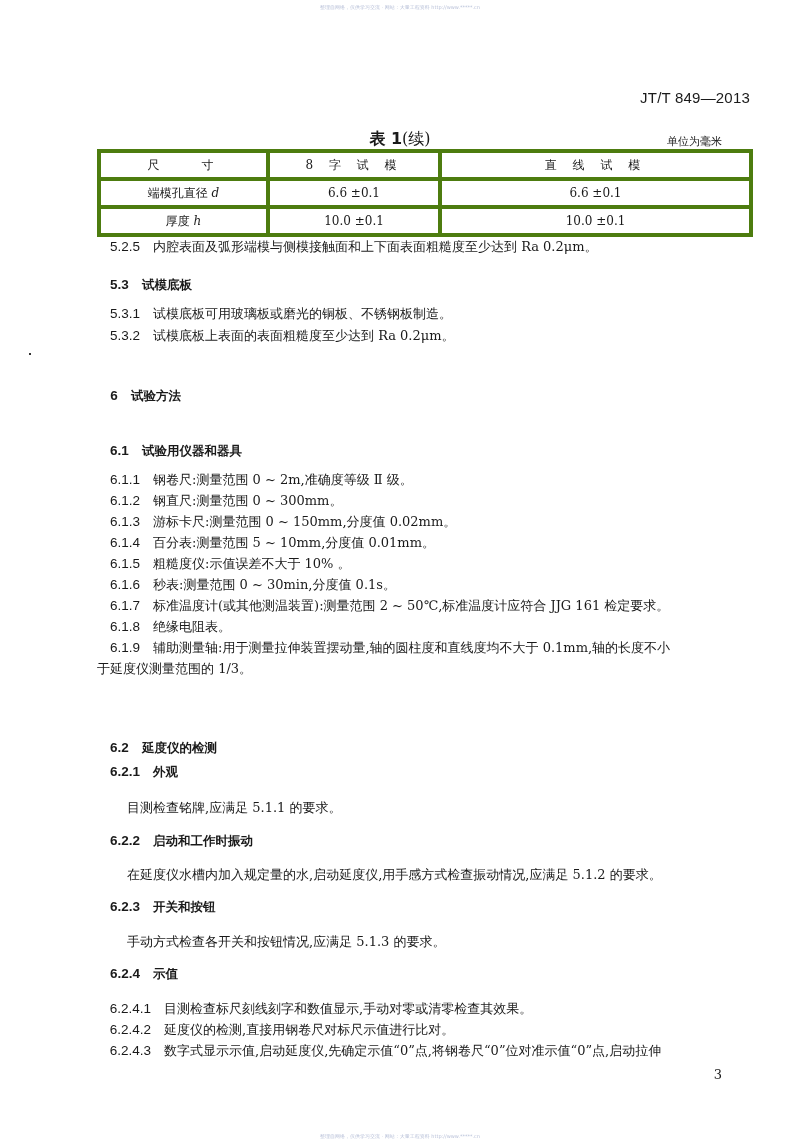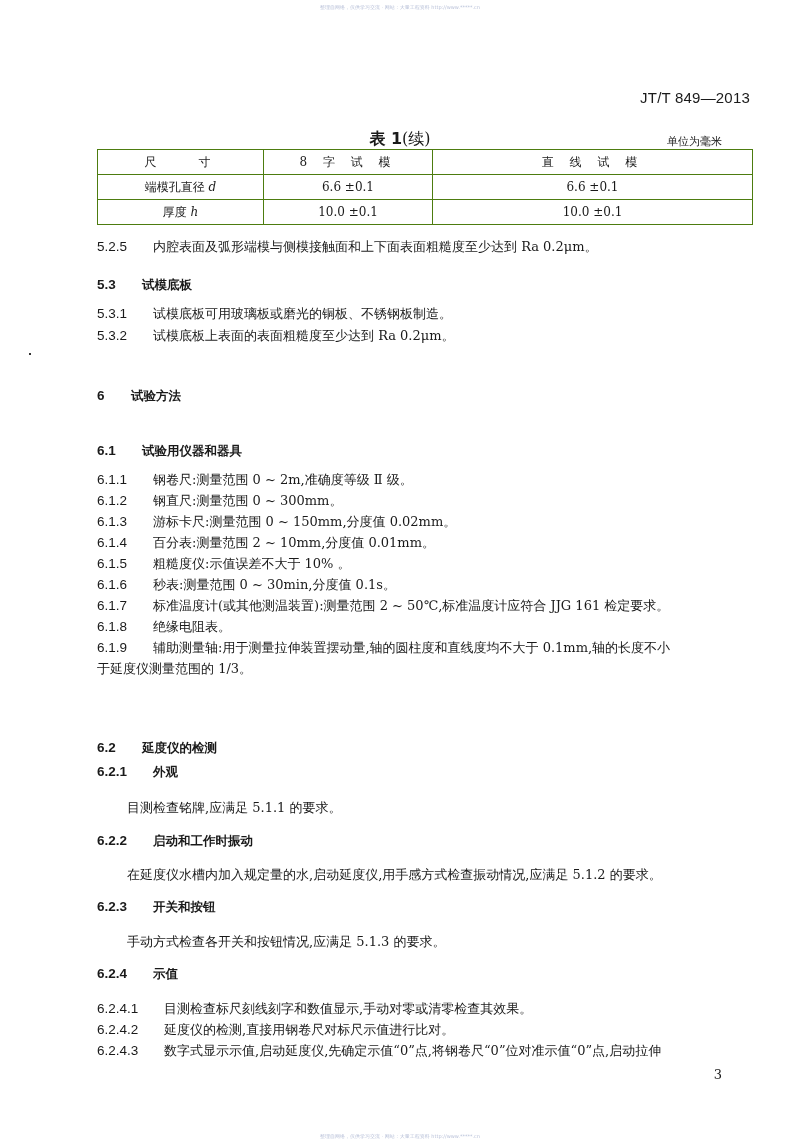--- a/index.html
+++ b/index.html
@@ -9,27 +9,27 @@
                font-family: "DejaVu Sans", sans-serif; font-size: 5px; color: #9aa6c8; opacity: 0.7; }
   .wm-top { top: 4px; }
   .wm-bottom { top: 1133px; }
   .std-number { position: absolute; right: 50px; top: 89px; font-family: "Liberation Sans", "DejaVu Sans", sans-serif;
                 font-size: 15px; letter-spacing: 0.2px; }
   .table-caption { position: absolute; left: 0; width: 800px; top: 129px; text-align: center; font-size: 16px; }
   .table-caption b { font-family: "DejaVu Sans", sans-serif; font-weight: bold; }
   .table-unit { position: absolute; right: 78px; top: 134px; font-size: 11px; text-align: center; }
   table.spec { position: absolute; left: 97px; top: 149px; width: 656px; border-collapse: collapse;
                font-size: 12px; }
-  table.spec td, table.spec th { border: 1px solid #4d7c0f; text-align: center; height: 24px; padding: 0;
+  table.spec td, table.spec th { border: 4px solid #4d7c0f; text-align: center; height: 24px; padding: 0;
                font-weight: normal; }
   table.spec { border: 1.5px solid #111; }
   table.spec th { letter-spacing: 6px; }
   .col1 { width: 165px; } .col2 { width: 168px; } .col3 { width: auto; }
   .italic { font-style: italic; }
-  .line { position: absolute; left: 97px; font-size: 13px; white-space: nowrap; }
+  .line { position: absolute; left: 97px; font-size: 13px; white-space: nowrap; text-align: center; }
   .num { font-family: "Liberation Sans", "DejaVu Sans", sans-serif; font-size: 13.5px; display: inline-block; }
   .n3 { width: 56px; } .n4 { width: 67px; } .n2 { width: 45px; } .n1 { width: 34px; }
   .bold { font-family: "DejaVu Sans", sans-serif; font-weight: bold; font-size: 12.5px; }
   .indent { left: 127px; }
   .page-number { position: absolute; right: 78px; top: 1067px; font-size: 13px; }
   .dot { position: absolute; left: 29px; top: 353px; width: 2px; height: 2px; background: #333; }
 </style>
 </head>
 <body>
 
@@ -70,21 +70,21 @@
 
 <div class="dot"></div>
 
 <div class="line bold" style="top:388px"><span class="num n1">6</span><span>试验方法</span></div>
 
 <div class="line bold" style="top:443px"><span class="num n2">6.1</span><span>试验用仪器和器具</span></div>
 
 <div class="line" style="top:471px"><span class="num n3">6.1.1</span><span>钢卷尺:测量范围 0 ~ 2m,准确度等级 Ⅱ 级。</span></div>
 <div class="line" style="top:492px"><span class="num n3">6.1.2</span><span>钢直尺:测量范围 0 ~ 300mm。</span></div>
 <div class="line" style="top:513px"><span class="num n3">6.1.3</span><span>游标卡尺:测量范围 0 ~ 150mm,分度值 0.02mm。</span></div>
-<div class="line" style="top:534px"><span class="num n3">6.1.4</span><span>百分表:测量范围 2 ~ 10mm,分度值 0.01mm。</span></div>
+<div class="line" style="top:534px"><span class="num n3">6.1.4</span><span>百分表:测量范围 5 ~ 10mm,分度值 0.01mm。</span></div>
 <div class="line" style="top:555px"><span class="num n3">6.1.5</span><span>粗糙度仪:示值误差不大于 10% 。</span></div>
 <div class="line" style="top:576px"><span class="num n3">6.1.6</span><span>秒表:测量范围 0 ~ 30min,分度值 0.1s。</span></div>
 <div class="line" style="top:597px"><span class="num n3">6.1.7</span><span>标准温度计(或其他测温装置):测量范围 2 ~ 50℃,标准温度计应符合 JJG 161 检定要求。</span></div>
 <div class="line" style="top:618px"><span class="num n3">6.1.8</span><span>绝缘电阻表。</span></div>
 <div class="line" style="top:639px"><span class="num n3">6.1.9</span><span>辅助测量轴:用于测量拉伸装置摆动量,轴的圆柱度和直线度均不大于 0.1mm,轴的长度不小</span></div>
 <div class="line" style="top:660px"><span>于延度仪测量范围的 1/3。</span></div>
 
 <div class="line bold" style="top:740px"><span class="num n2">6.2</span><span>延度仪的检测</span></div>
 
 <div class="line bold" style="top:764px"><span class="num n3">6.2.1</span><span>外观</span></div>

